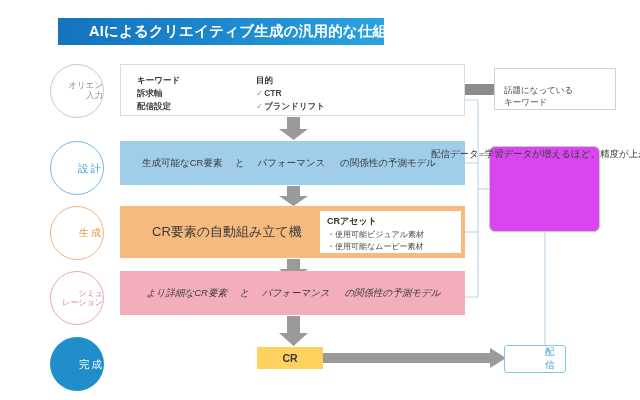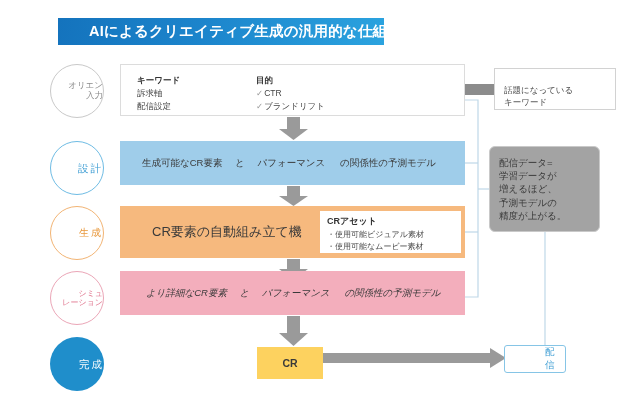--- a/index.html
+++ b/index.html
@@ -37,21 +37,21 @@
   
   .band{position:absolute;box-sizing:border-box;display:flex;align-items:center;}
   .band-orien{left:120px;top:64px;width:345px;height:52px;background:#ffffff;border:1px solid #dcdcdc;}
   .band-blue{left:120px;top:141px;width:345px;height:44px;background:#9fcdea;}
   .band-orange{left:120px;top:206px;width:345px;height:52px;background:#f6b97e;}
   .band-pink{left:120px;top:271px;width:345px;height:44px;background:#f3aebc;font-style:italic;}
 
   
   .ocol{position:absolute;top:9px;font-size:8.5px;line-height:1.45;color:#444;}
   .ocol .hd{font-weight:bold;color:#333;display:block;margin-bottom:1px;}
-  .ocol .li{display:block;white-space:nowrap;}
+  .ocol .li{display:block;white-space:nowrap;font-weight:bold;}
   .ocol-1{left:16px;}
   .ocol-2{left:135px;}
   .ocol-3{left:212px;}
   .chk{color:#9b9b9b;margin-right:1px;}
 
   
   .sent{font-size:9.5px;color:#3a3a3a;white-space:nowrap;}
   .sent .s1{display:inline-block;}
   .sent .s2{display:inline-block;margin:0 10px;}
   .sent .s3{display:inline-block;}
@@ -71,27 +71,27 @@
   
   .topic-box{
     position:absolute;left:494px;top:68px;width:122px;height:42px;
     background:#ffffff;border:1px solid #d2d2d2;box-sizing:border-box;
     display:flex;flex-direction:column;justify-content:flex-end;padding-left:9px;
   }
   .topic-box .li{font-size:8.5px;color:#4a4a4a;line-height:1.5;display:block;white-space:nowrap;}
 
   .callout{
     position:absolute;left:489px;top:146px;width:111px;height:86px;
-    background:#a3a3a3;border:1px solid #c9c9c9;border-radius:6px;box-sizing:border-box;
-    display:flex;flex-direction:column;justify-content:center;padding-left:9px;
+    background:#d946ef;border:1px solid #c9c9c9;border-radius:6px;box-sizing:border-box;
+    display:flex;flex-direction:row;justify-content:center;padding-left:9px;
   }
   .callout .li{font-size:9.5px;color:#3a3a3a;line-height:1.4;display:block;white-space:nowrap;}
 
   .cr-box{
-    position:absolute;left:257px;top:347px;width:66px;height:32px;
+    position:absolute;left:257px;top:347px;width:66px;height:22px;
     background:#fdd25f;display:flex;align-items:center;justify-content:center;
   }
   .cr-box .t{font-size:10.5px;font-weight:bold;color:#3a3a3a;}
 
   .haishin-box{
     position:absolute;left:504px;top:345px;width:60px;height:26px;
     background:#ffffff;border:1.3px solid #86c5e6;border-radius:3px;
     display:flex;align-items:center;justify-content:center;
   }
   .haishin-box .t{font-size:9.5px;color:#3f9ed4;letter-spacing:2px;margin-left:40px;}
@@ -209,21 +209,20 @@
 
   <div class="topic-box">
     <span class="li">話題になっている</span>
     <span class="li">キーワード</span>
   </div>
 
   <div class="callout">
     <span class="li">配信データ=</span>
     <span class="li">学習データが</span>
     <span class="li">増えるほど、</span>
-    <span class="li">予測モデルの</span>
     <span class="li">精度が上がる。</span>
   </div>
 
   <div class="cr-box">
     <span class="t">CR</span>
   </div>
   <div class="haishin-box">
     <span class="t">配信</span>
   </div>
 

